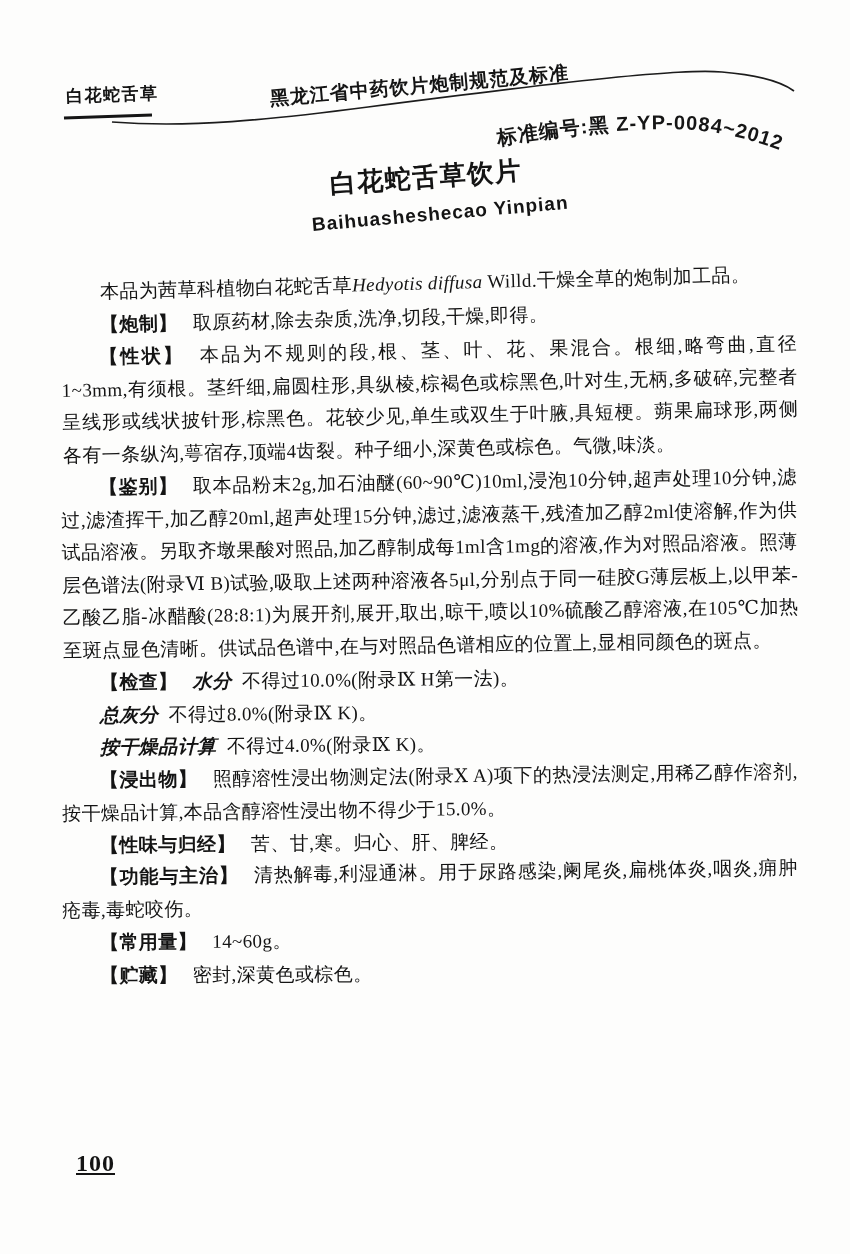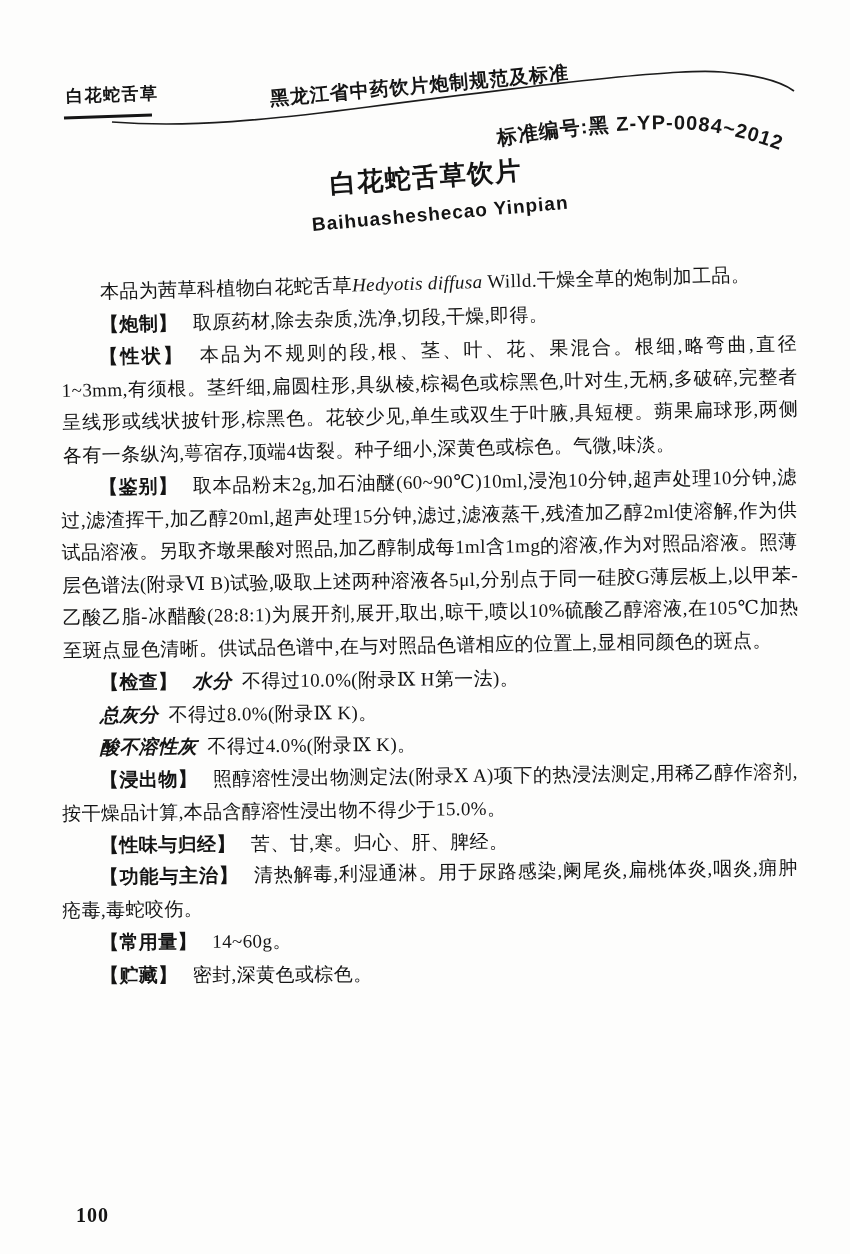--- a/index.html
+++ b/index.html
@@ -58,22 +58,22 @@
   .rC{transform:rotate(-1.1deg);transform-origin:0 50%;}
   .rD{transform:rotate(-0.85deg);transform-origin:0 50%;}
   .rE{transform:rotate(-0.55deg);transform-origin:0 50%;}
   .rF{transform:rotate(-0.7deg);transform-origin:0 50%;}
   .rG{transform:rotate(-0.55deg);transform-origin:0 50%;}
   .rH{transform:rotate(-0.8deg);transform-origin:0 50%;}
   .rI{transform:rotate(-0.45deg);transform-origin:0 50%;}
   .rJ{transform:rotate(-0.3deg);transform-origin:0 50%;}
   
   .pageno{
-    position:absolute;left:76px;top:1204px;
-    font-size:20px;font-weight:700;letter-spacing:1px;
+    position:absolute;left:76px;top:1150px;
+    font-size:24px;font-weight:700;letter-spacing:1px;text-decoration:underline;
   }
 </style>
 </head>
 <body>
 
 <div class="page">
 
   <div class="hdr-left">白花蛇舌草</div>
   <div class="hdr-center">黑龙江省中药饮片炮制规范及标准</div>
 
@@ -101,21 +101,21 @@
     <p class="rB"><span class="label">【炮制】</span><span>取原药材,除去杂质,洗净,切段,干燥,即得。</span></p>
 
     <p class="rC"><span class="label">【性状】</span><span>本品为不规则的段,根、茎、叶、花、果混合。根细,略弯曲,直径1~3mm,有须根。茎纤细,扁圆柱形,具纵棱,棕褐色或棕黑色,叶对生,无柄,多破碎,完整者呈线形或线状披针形,棕黑色。花较少见,单生或双生于叶腋,具短梗。蒴果扁球形,两侧各有一条纵沟,萼宿存,顶端4齿裂。种子细小,深黄色或棕色。气微,味淡。</span></p>
 
     <p class="rD"><span class="label">【鉴别】</span><span>取本品粉末2g,加石油醚(60~90℃)10ml,浸泡10分钟,超声处理10分钟,滤过,滤渣挥干,加乙醇20ml,超声处理15分钟,滤过,滤液蒸干,残渣加乙醇2ml使溶解,作为供试品溶液。另取齐墩果酸对照品,加乙醇制成每1ml含1mg的溶液,作为对照品溶液。照薄层色谱法(附录Ⅵ B)试验,吸取上述两种溶液各5μl,分别点于同一硅胶G薄层板上,以甲苯-乙酸乙脂-冰醋酸(28:8:1)为展开剂,展开,取出,晾干,喷以10%硫酸乙醇溶液,在105℃加热至斑点显色清晰。供试品色谱中,在与对照品色谱相应的位置上,显相同颜色的斑点。</span></p>
 
     <p class="rE"><span class="label">【检查】</span><span class="sublabel">水分</span><span>不得过10.0%(附录Ⅸ H第一法)。</span></p>
 
     <p class="rE"><span class="sublabel">总灰分</span><span>不得过8.0%(附录Ⅸ K)。</span></p>
 
-    <p class="rE"><span class="sublabel">酸不溶性灰</span><span>不得过4.0%(附录Ⅸ K)。</span></p>
+    <p class="rE"><span class="sublabel">按干燥品计算</span><span>不得过4.0%(附录Ⅸ K)。</span></p>
 
     <p class="rF"><span class="label">【浸出物】</span><span>照醇溶性浸出物测定法(附录Ⅹ A)项下的热浸法测定,用稀乙醇作溶剂,按干燥品计算,本品含醇溶性浸出物不得少于15.0%。</span></p>
 
     <p class="rG"><span class="label">【性味与归经】</span><span>苦、甘,寒。归心、肝、脾经。</span></p>
 
     <p class="rH"><span class="label">【功能与主治】</span><span>清热解毒,利湿通淋。用于尿路感染,阑尾炎,扁桃体炎,咽炎,痈肿疮毒,毒蛇咬伤。</span></p>
 
     <p class="rI"><span class="label">【常用量】</span><span>14~60g。</span></p>
 
     <p class="rJ"><span class="label">【贮藏】</span><span>密封,深黄色或棕色。</span></p>

